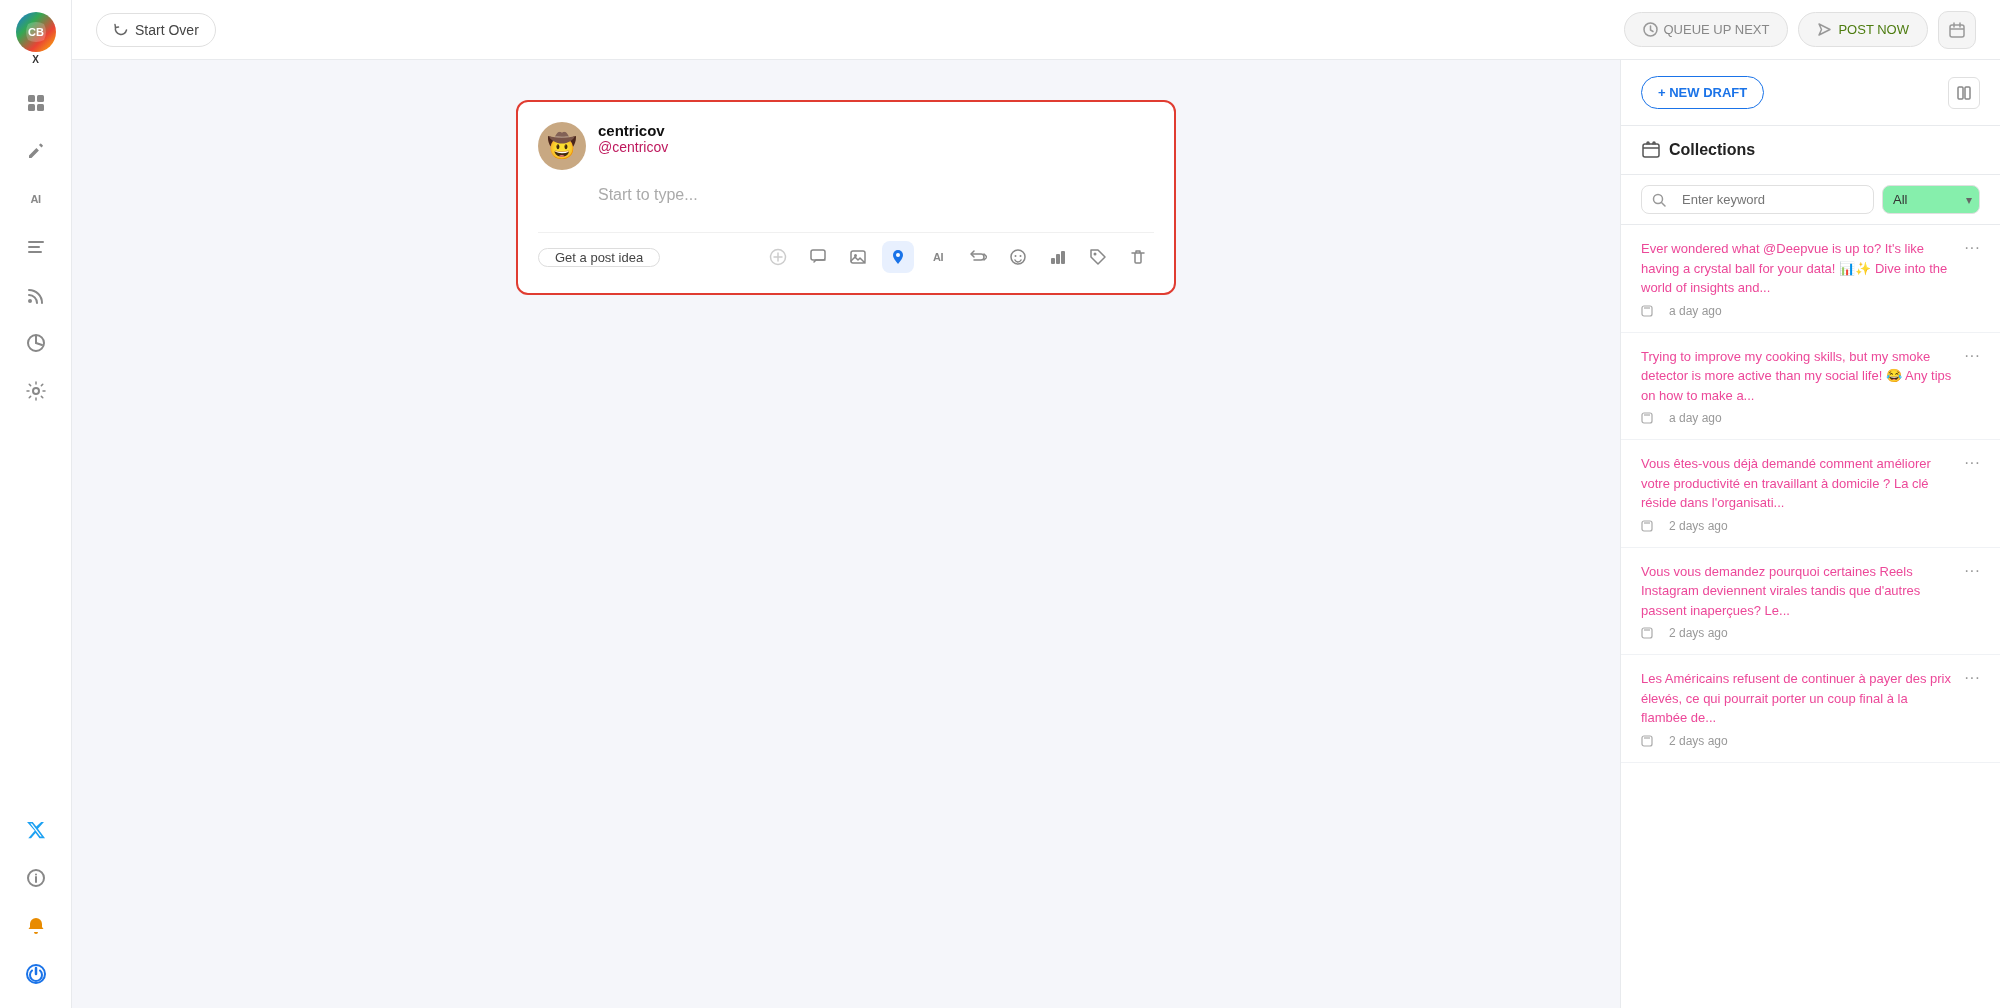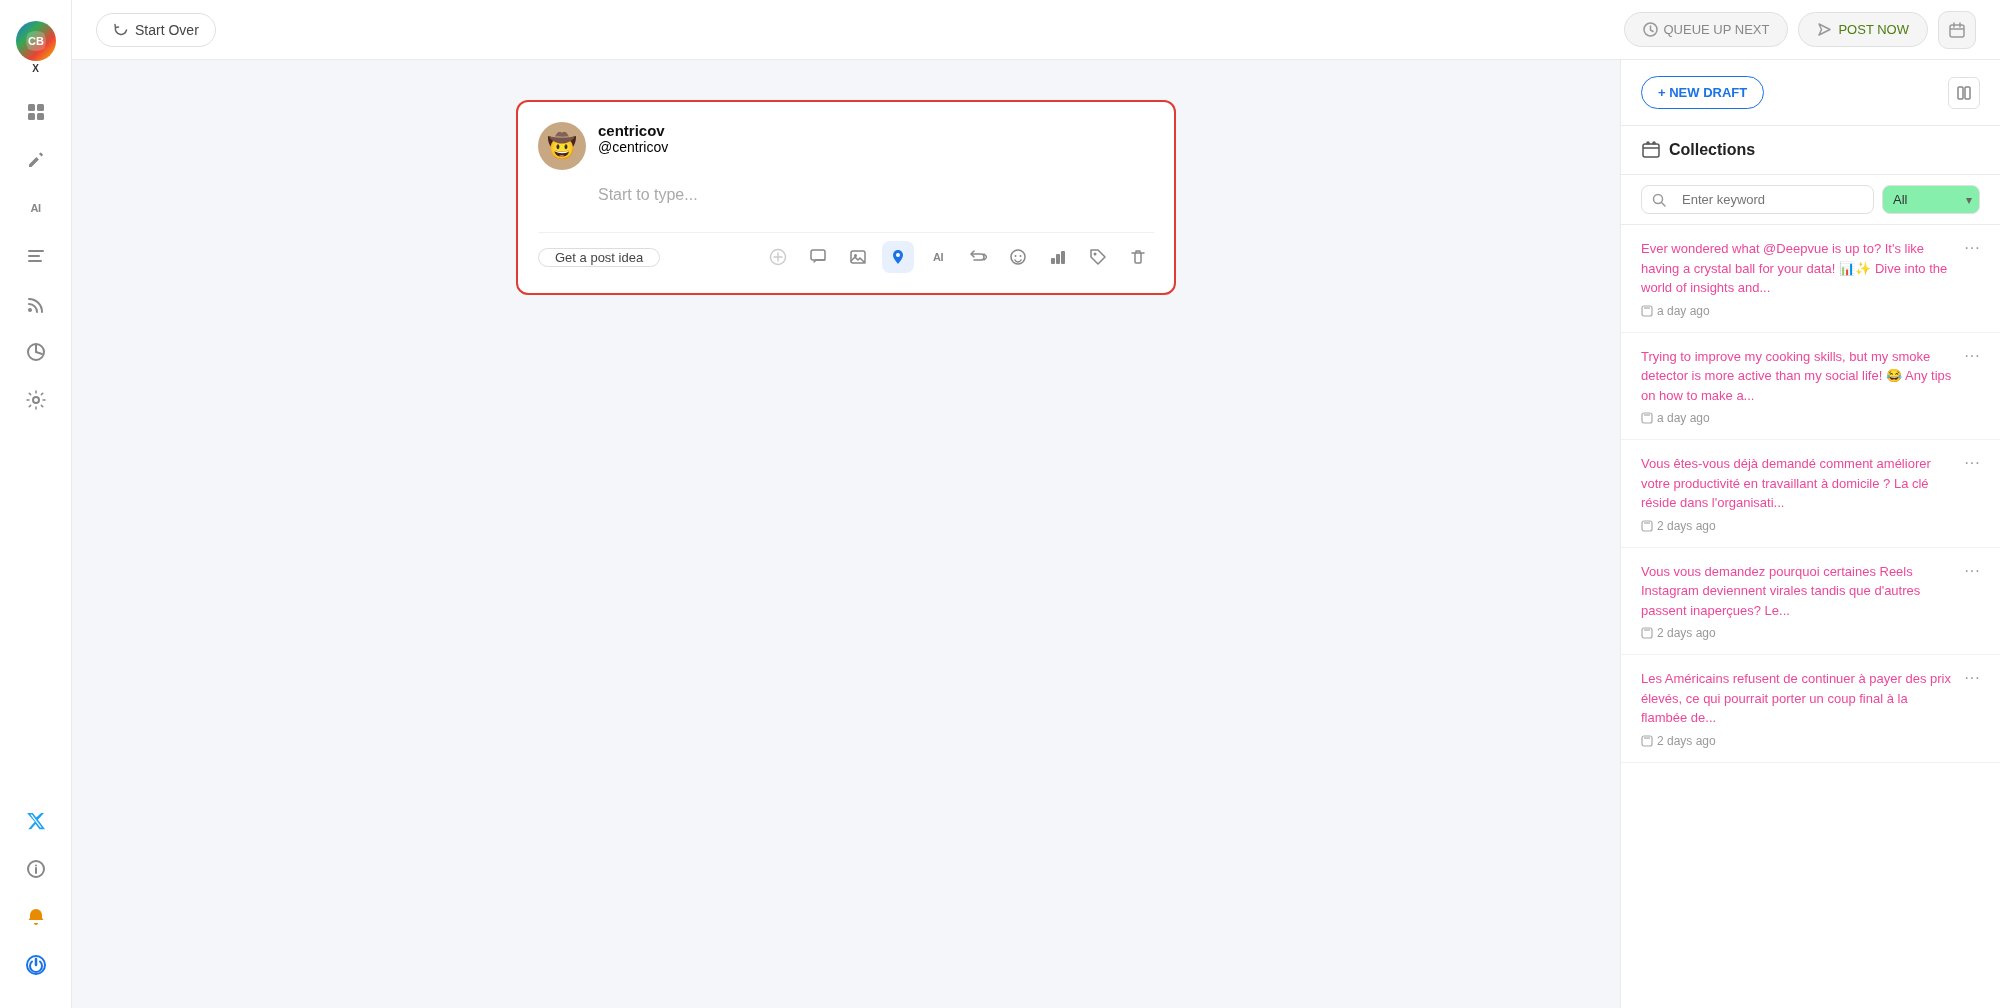--- a/index.html
+++ b/index.html
@@ -6,21 +6,21 @@
     body { font-family: -apple-system, BlinkMacSystemFont, 'Segoe UI', sans-serif; background: #f5f6fa; display: flex; height: 100vh; overflow: hidden; }
 
     
     .sidebar {
       width: 72px;
       background: #fff;
       border-right: 1px solid #e8eaed;
       display: flex;
       flex-direction: column;
       align-items: center;
-      padding: 21px 0;
+      padding: 12px 0;
       gap: 4px;
       flex-shrink: 0;
     }
     .logo-area {
       display: flex;
       flex-direction: column;
       align-items: center;
       margin-bottom: 12px;
     }
     .logo-circle {
@@ -183,21 +183,21 @@
       display: flex;
       flex-direction: column;
     }
     .composer-username {
       font-weight: 700;
       font-size: 15px;
       color: #111;
     }
     .composer-handle {
       font-size: 14px;
-      color: #000000;
+      color: #be185d;
     }
     .composer-input {
       color: #aaa;
       font-size: 16px;
       padding: 4px 0 16px 60px;
       min-height: 50px;
     }
     .composer-actions {
       display: flex;
       align-items: center;
@@ -360,21 +360,21 @@
     }
     .draft-more {
       color: #999;
       font-size: 16px;
       cursor: pointer;
       flex-shrink: 0;
     }
     .draft-time {
       display: flex;
       align-items: center;
-      gap: 4px;
+      gap: 16px;
       font-size: 12px;
       color: #999;
       margin-top: 6px;
     }
   </style>
 </head>
 <body>
 
 <div class="sidebar">
   <div class="logo-area">

